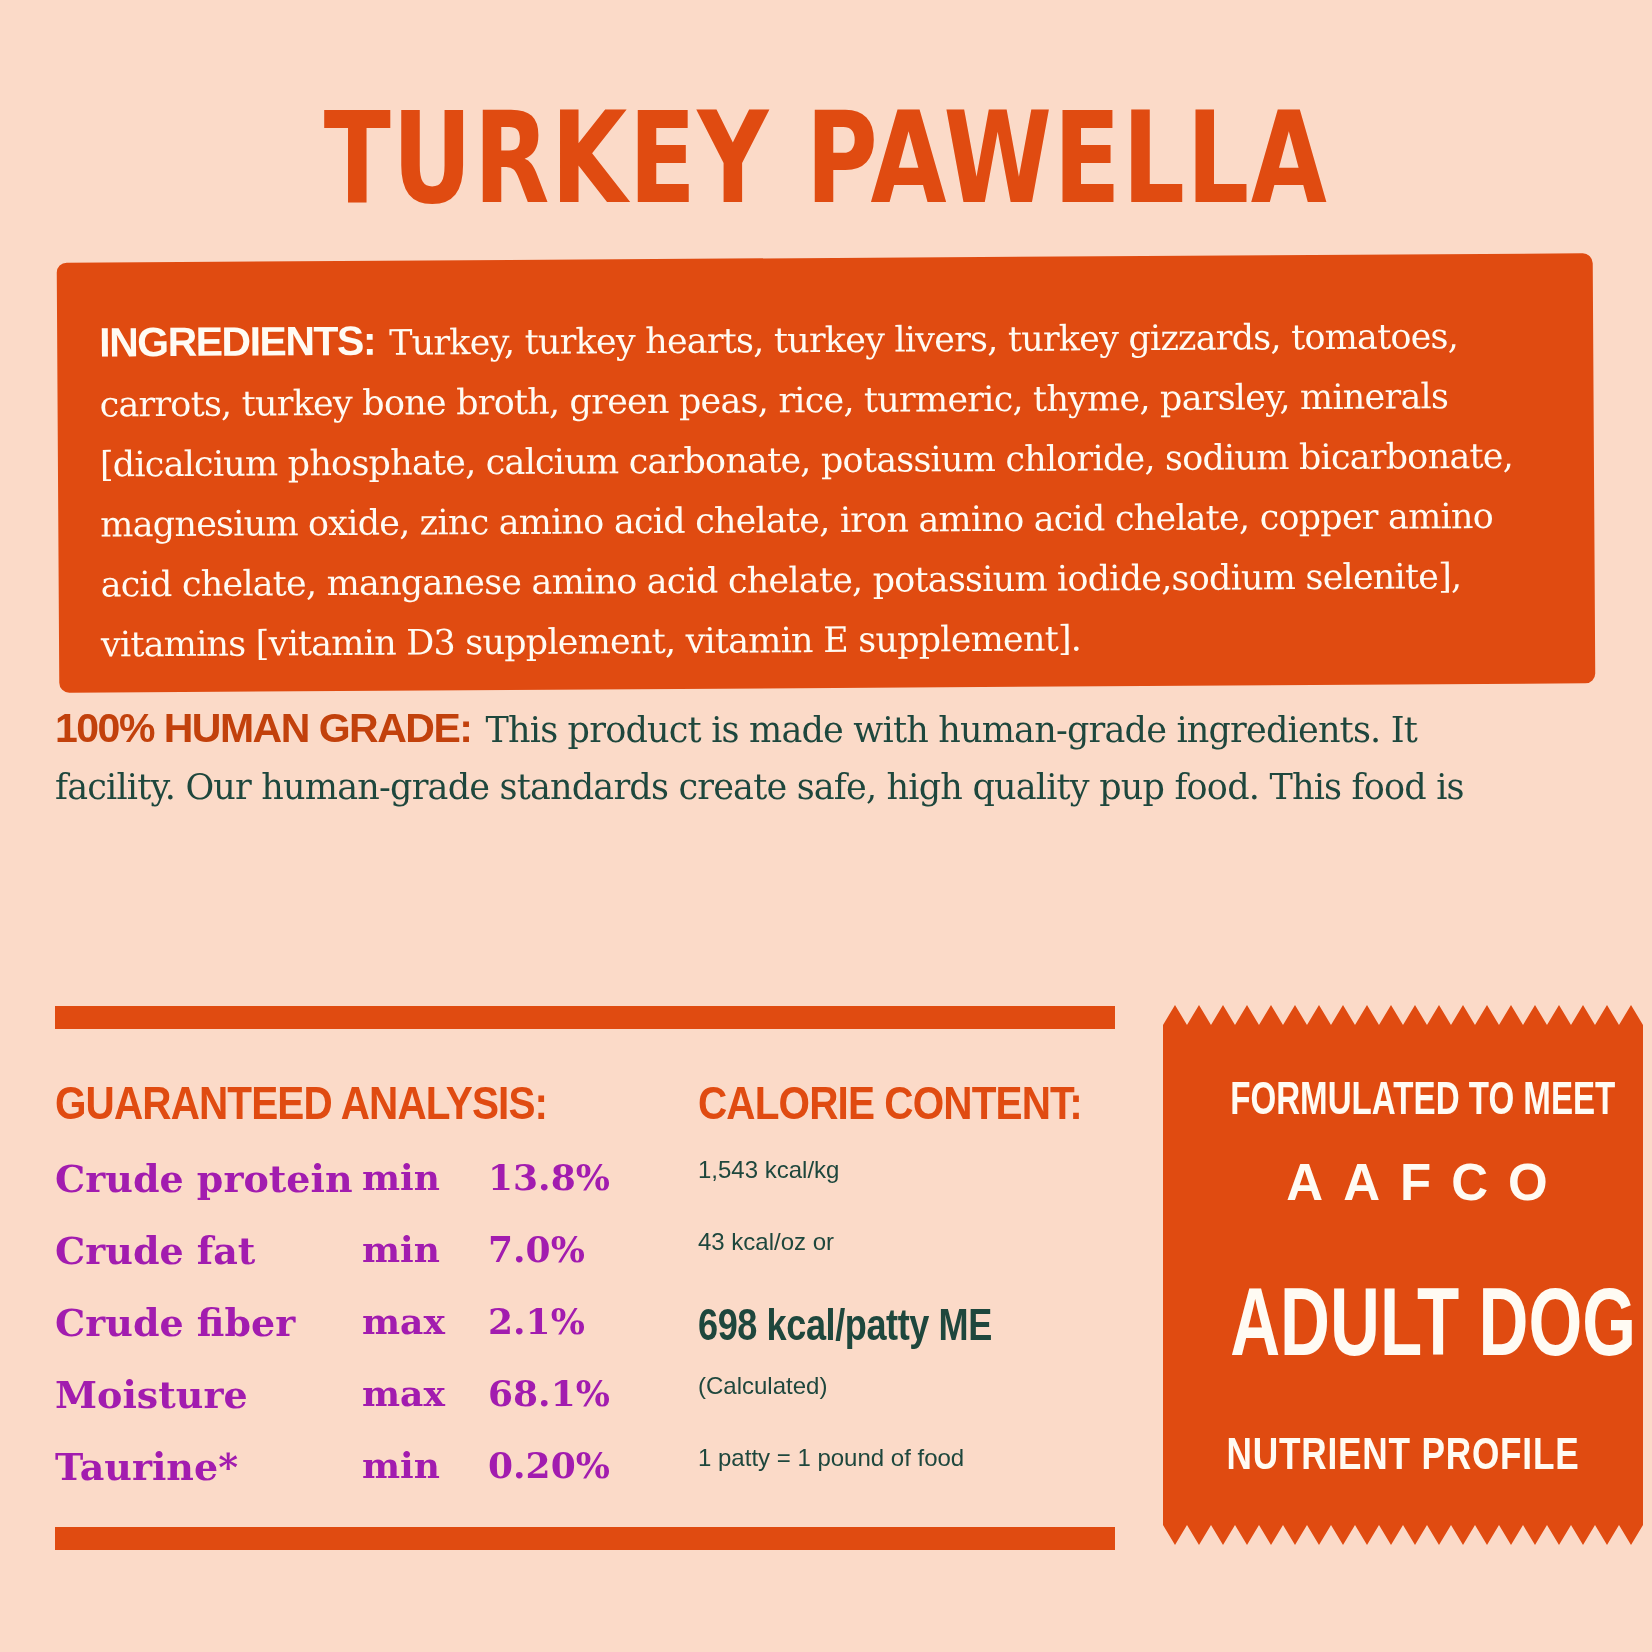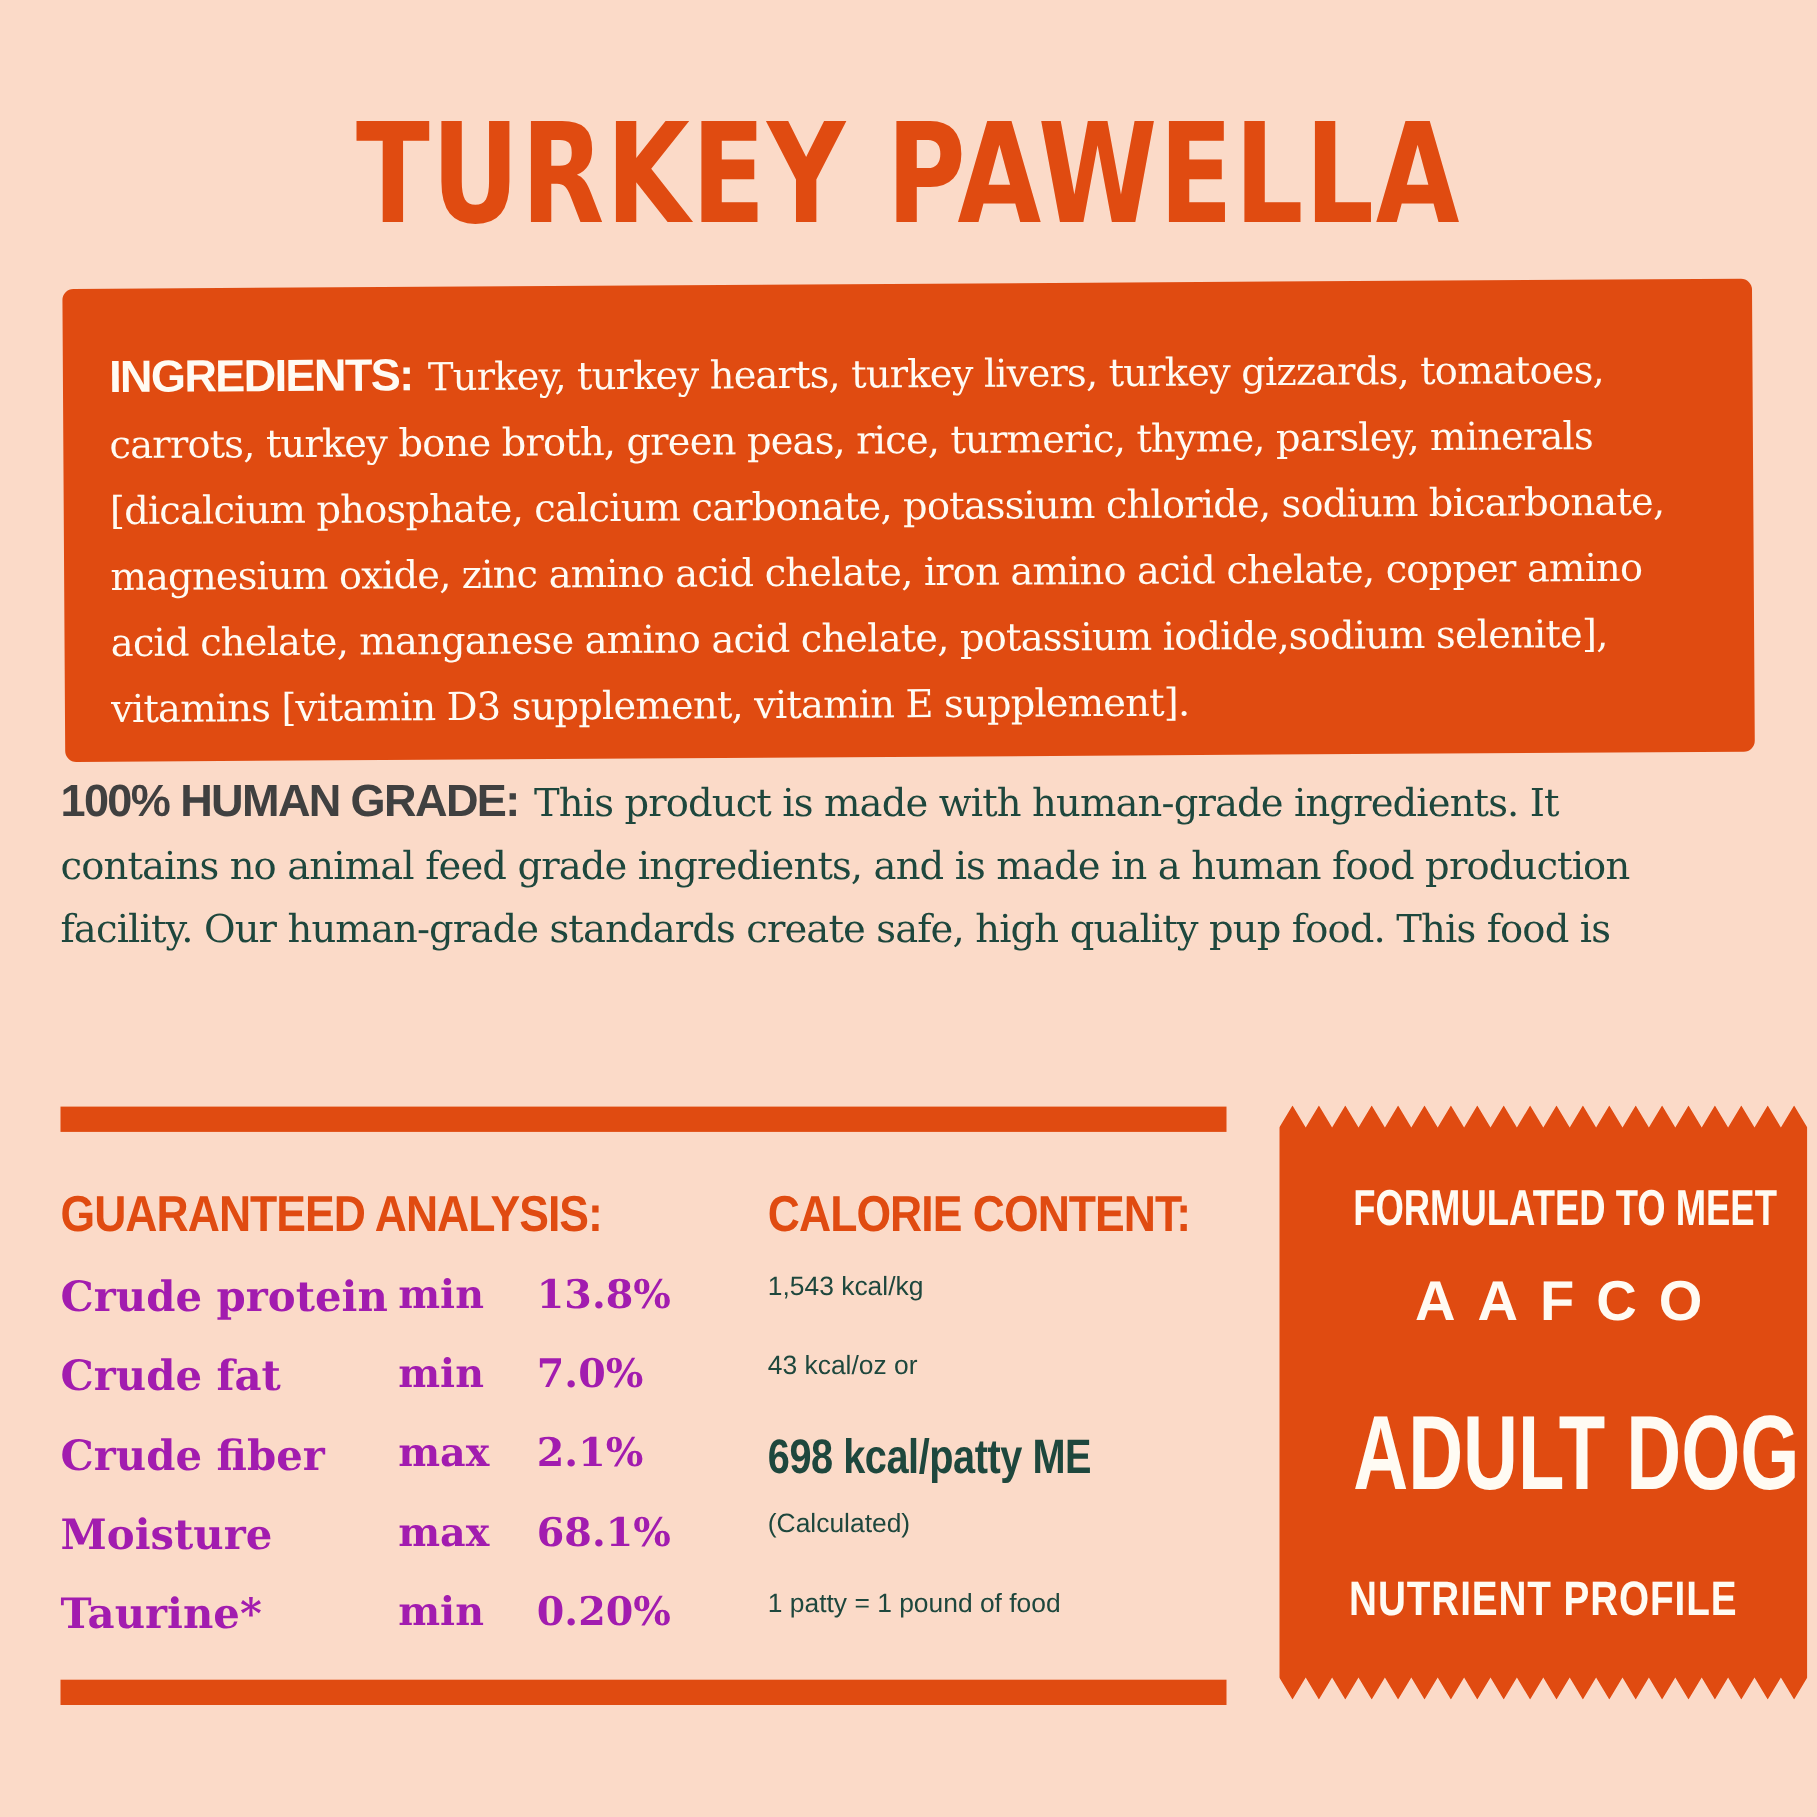--- a/index.html
+++ b/index.html
@@ -59,21 +59,21 @@
     line-height:57px;
     letter-spacing:-0.8px;
   }
   .hg-line{white-space:nowrap;}
   .hg-label{
     font-family:"Liberation Sans",sans-serif;
     font-weight:700;
     font-size:41px;
     letter-spacing:-1.5px;
     margin-right:14px;
-    color:#404040;
+    color:#c2410c;
   }
 
   
   .bar{background:#E04B11;height:23px;width:1060px;left:55px;}
   .bar-top{top:1006px;}
   .bar-bottom{top:1527px;}
 
   
   .sec-heading{
     color:#E04B11;
@@ -148,21 +148,20 @@
   <div class="ing-line">[dicalcium phosphate, calcium carbonate, potassium chloride, sodium bicarbonate,</div>
   <div class="ing-line">magnesium oxide, zinc amino acid chelate, iron amino acid chelate, copper amino</div>
   <div class="ing-line">acid chelate, manganese amino acid chelate, potassium iodide,sodium selenite],</div>
   <div class="ing-line">vitamins [vitamin D3 supplement, vitamin E supplement].</div>
 </div>
 
 <div class="abs hg">
   <div class="hg-line">
     <span class="hg-label">100% HUMAN GRADE:</span><span>This product is made with human-grade ingredients. It</span>
   </div>
-  <div class="hg-line">contains no animal feed grade ingredients, and is made in a human food production</div>
   <div class="hg-line">facility. Our human-grade standards create safe, high quality pup food. This food is</div>
 </div>
 
 <div class="abs bar bar-top"></div>
 <div class="abs bar bar-bottom"></div>
 
 <div class="abs sec-heading ga-heading">GUARANTEED ANALYSIS:</div>
 <div class="abs sec-heading cc-heading">CALORIE CONTENT:</div>
 
 <div>

